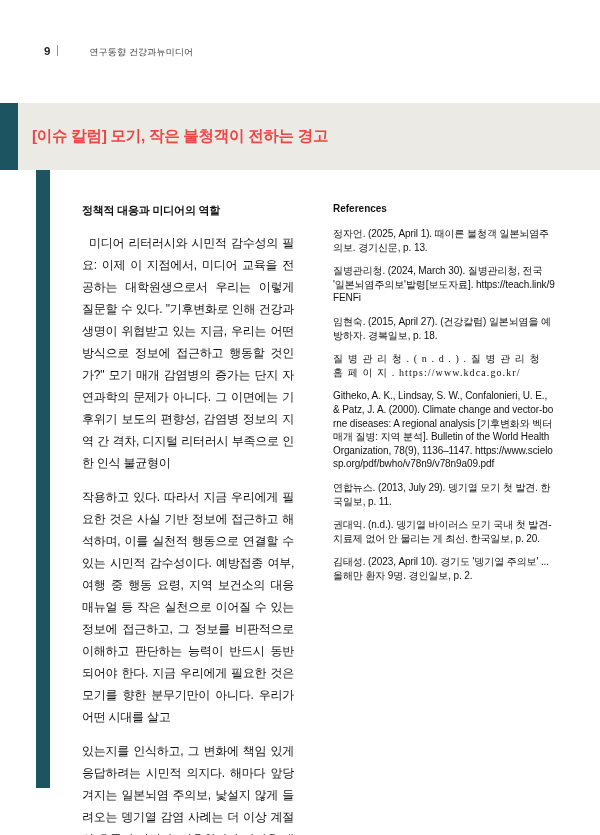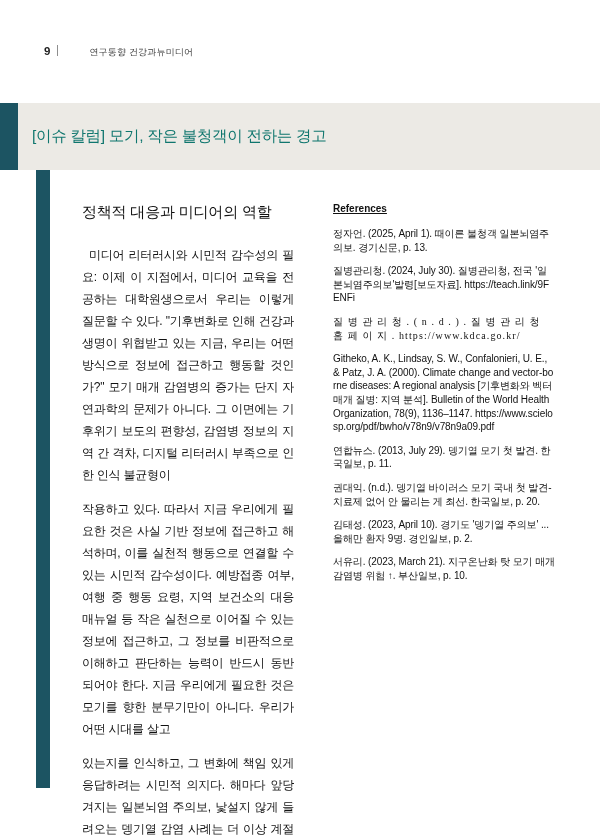--- a/index.html
+++ b/index.html
@@ -59,22 +59,22 @@
     left: 0;
     width: 18px;
     height: 67px;
     background: #1c5462;
   }
   .banner-text {
     position: absolute;
     top: 126px;
     left: 32px;
     font-size: 15.5px;
-    font-weight: normal;
-    color: #0f766e;
+    font-weight: bold;
+    color: #ef4444;
     letter-spacing: -0.3px;
   }
 
   
   .side-bar {
     position: absolute;
     top: 170px;
     left: 36px;
     width: 14px;
     height: 618px;
@@ -89,32 +89,31 @@
     width: 212px;
   }
   .col-right {
     position: absolute;
     top: 203px;
     left: 333px;
     width: 222px;
   }
 
   .section-heading {
-    font-size: 15px;
-    font-weight: normal;
+    font-size: 11px;
+    font-weight: bold;
     color: #111111;
-    margin-bottom: 22px;
+    margin-bottom: 14px;
     letter-spacing: -0.2px;
   }
   .ref-heading {
     font-size: 10px;
     font-weight: bold;
     color: #111111;
     margin-bottom: 13px;
-    text-decoration: underline;
   }
 
   .body-para {
     font-size: 12px;
     line-height: 22px;
     color: #111111;
     text-align: justify;
     letter-spacing: -0.25px;
     text-indent: 7px;
   }
@@ -150,20 +149,20 @@
 <div class="col-left">
   <div class="section-heading">정책적 대응과 미디어의 역할</div>
   <p class="body-para">미디어 리터러시와 시민적 감수성의 필요: 이제 이 지점에서, 미디어 교육을 전공하는 대학원생으로서 우리는 이렇게 질문할 수 있다. "기후변화로 인해 건강과 생명이 위협받고 있는 지금, 우리는 어떤 방식으로 정보에 접근하고 행동할 것인가?" 모기 매개 감염병의 증가는 단지 자연과학의 문제가 아니다. 그 이면에는 기후위기 보도의 편향성, 감염병 정보의 지역 간 격차, 디지털 리터러시 부족으로 인한 인식 불균형이 </p>
   <p class="body-para" style="text-indent:0;">작용하고 있다. 따라서 지금 우리에게 필요한 것은 사실 기반 정보에 접근하고 해석하며, 이를 실천적 행동으로 연결할 수 있는 시민적 감수성이다. 예방접종 여부, 여행 중 행동 요령, 지역 보건소의 대응 매뉴얼 등 작은 실천으로 이어질 수 있는 정보에 접근하고, 그 정보를 비판적으로 이해하고 판단하는 능력이 반드시 동반되어야 한다. 지금 우리에게 필요한 것은 모기를 향한 분무기만이 아니다. 우리가 어떤 시대를 살고 </p>
   <p class="body-para" style="text-indent:0;">있는지를 인식하고, 그 변화에 책임 있게 응답하려는 시민적 의지다. 해마다 앞당겨지는 일본뇌염 주의보, 낯설지 않게 들려오는 뎅기열 감염 사례는 더 이상 계절의 흐름이 아니라, 기후위기가 가져온 새로운 질병의 질서를 보여준다. 작은 불청객은 경고다. 이제는 그 경고에 귀 기울일 때다.</p>
 </div>
 
 <div class="col-right">
   <div class="ref-heading">References</div>
   <div class="ref-item">정자언. (2025, April 1). 때이른 불청객 일본뇌염주의보. 경기신문, p. 13.</div>
-  <div class="ref-item">질병관리청. (2024, July 30). 질병관리청, 전국 '일본뇌염주의보'발령[보도자료]. https://teach.link/9FENFi</div>
+  <div class="ref-item">질병관리청. (2024, March 30). 질병관리청, 전국 '일본뇌염주의보'발령[보도자료]. https://teach.link/9FENFi</div>
+  <div class="ref-item">임현숙. (2015, April 27). (건강칼럼) 일본뇌염을 예방하자. 경복일보, p. 18.</div>
   <div class="ref-item wide">질 병 관 리 청 . ( n . d . ) . 질 병 관 리 청  홈 페 이 지 . https://www.kdca.go.kr/</div>
   <div class="ref-item">Githeko, A. K., Lindsay, S. W., Confalonieri, U. E., &amp; Patz, J. A. (2000). Climate change and vector-borne diseases: A regional analysis [기후변화와 벡터 매개 질병: 지역 분석]. Bulletin of the World Health Organization, 78(9), 1136–1147. https://www.scielosp.org/pdf/bwho/v78n9/v78n9a09.pdf</div>
   <div class="ref-item">연합뉴스. (2013, July 29). 뎅기열 모기 첫 발견. 한국일보, p. 11.</div>
   <div class="ref-item">권대익. (n.d.). 뎅기열 바이러스 모기 국내 첫 발견-치료제 없어 안 물리는 게 최선. 한국일보, p. 20.</div>
   <div class="ref-item">김태성. (2023, April 10). 경기도 '뎅기열 주의보' ...올해만 환자 9명. 경인일보, p. 2.</div>
-  <div class="ref-item">서유리. (2023, March 21). 지구온난화 탓 모기 매개 감염병 위험 ↑. 부산일보, p. 10.</div>
 </div>
 
 </body></html>

